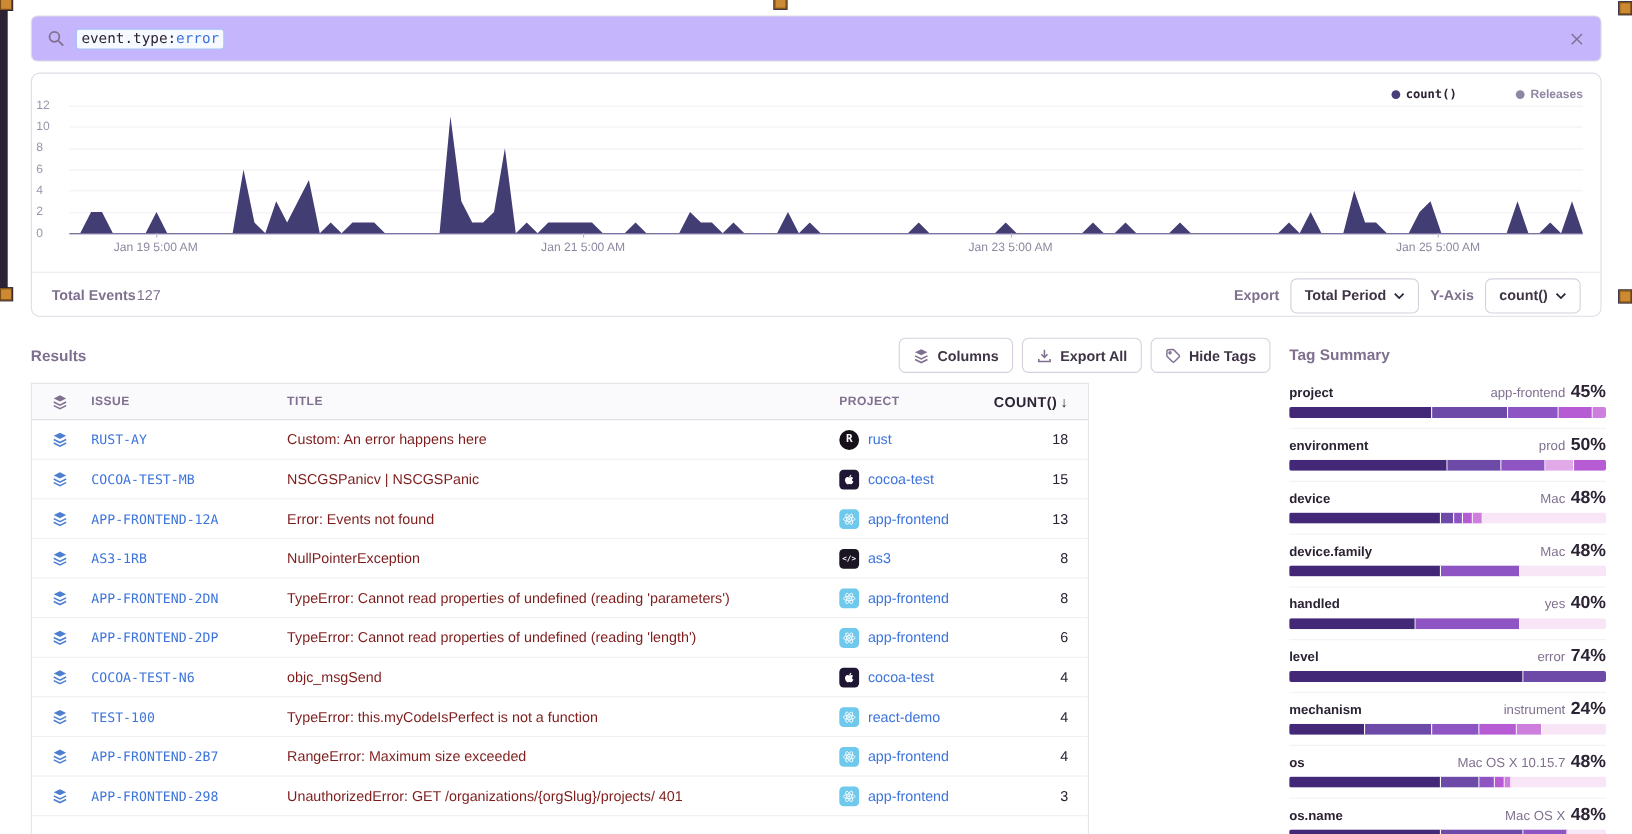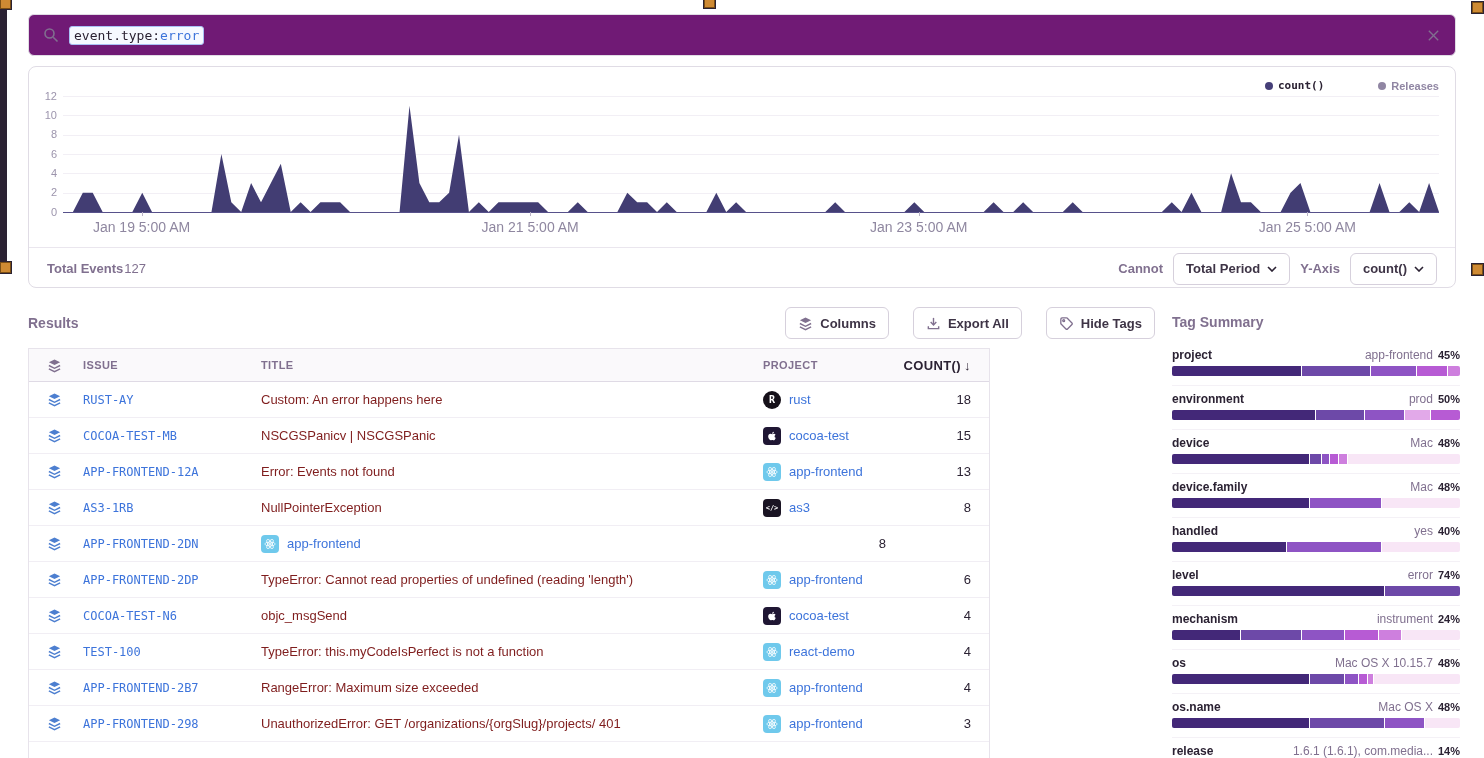--- a/index.html
+++ b/index.html
@@ -7,58 +7,58 @@
               font-family:"Liberation Sans", sans-serif; color:#2B2233; }
   .mono { font-family:"DejaVu Sans Mono", monospace; }
 
   
   .left-strip { position:absolute; left:0; top:4px; width:7px; height:266px; background:#2B2233; }
   .crop-handle { position:absolute; width:11px; height:11px; background:#CE8A33;
                  border:1px solid #7A4E14; box-shadow:0 0 0 1px #2B2233; }
 
   
   .search-bar { position:absolute; left:28px; top:14px; width:1428px; height:42px;
-    border:1px solid #E0DCE5; border-radius:6px; background:#701a75;
+    border:1px solid #E0DCE5; border-radius:6px; background:#c4b5fd;
     display:flex; align-items:center; padding:0 14px; gap:10px; }
   .search-token { display:inline-flex; border:1px solid #A9C2F5; background:#F6F9FF;
     border-radius:3px; padding:1px 4px; font-size:13px; }
   .search-token .tok-key { color:#2B2233; }
   .search-token .tok-val { color:#3D74DB; }
   .search-close { margin-left:auto; cursor:pointer; display:flex; }
 
   
   .chart-panel { position:absolute; left:28px; top:66px; width:1428px; height:222px;
     border:1px solid #E0DCE5; border-radius:8px; background:#fff; }
   .legend { position:absolute; top:12px; right:16px; display:flex; gap:12px; align-items:center; }
   .legend-item { display:flex; align-items:center; gap:5px; font-size:11px; font-weight:bold; }
   .legend-dot { width:8px; height:8px; border-radius:50%; }
   .legend-item.muted { color:#9086A3;margin-left:42px; }
   .plot-wrap { position:absolute; left:34px; right:16px; top:29px; height:116px; }
   .gridline { position:absolute; left:0; right:0; height:1px; background:#F2EFF5; }
   .baseline { position:absolute; left:0; right:0; bottom:-1px; height:1px; background:#57518B; }
   .plot-svg { position:absolute; inset:0; width:100%; height:100%; }
-  .y-label { position:absolute; width:24px; text-align:right; font-size:11px; color:#9C94AC; }
-  .x-label { position:absolute; transform:translateX(-50%); font-size:14px; color:#8F87A0; white-space:nowrap; }
+  .y-label { position:absolute; width:24px; font-size:11px; color:#9C94AC; }
+  .x-label { position:absolute; transform:translateX(-50%); font-size:11px; color:#8F87A0; white-space:nowrap; }
   .x-tick { position:absolute; width:1px; height:4px; background:#B9B2C6; }
   .chart-divider { position:absolute; left:0; right:0; top:180px; height:1px; background:#EAE6EE; }
   .chart-footer { position:absolute; left:0; right:0; top:181px; height:41px;
     display:flex; align-items:center; padding:0 18px; }
   .total-events { display:flex; gap:1px; align-items:baseline; font-size:13px; color:#80708F; }
   .total-events .lbl { font-weight:bold; }
   .footer-controls { margin-left:auto; display:flex; align-items:center; gap:10px; }
   .ctrl-label { font-size:13px; font-weight:bold; color:#80708F; }
   .btn { display:inline-flex; align-items:center; gap:7px; background:#fff;
     border:1px solid #D6D0DC; border-radius:6px; padding:0 12px; height:32px;
     font-size:13px; font-weight:bold; color:#3E3446; cursor:pointer; white-space:nowrap; }
 
   
   .results-bar { position:absolute; left:28px; top:306px; width:1127px; height:34px;
     display:flex; align-items:center; }
   .section-title { font-size:14px; font-weight:bold; color:#80708F; }
-  .results-actions { margin-left:auto; display:flex; gap:24px; }
+  .results-actions { margin-left:auto; display:flex; gap:8px; }
   .btn .btn-icon { display:flex; color:#80708F; }
 
   
   .table { position:absolute; left:28px; top:348px; width:962px; height:410px;
     border:1px solid #E7E3EB; border-bottom:none; background:#fff; overflow:hidden; }
   .t-row { display:grid; grid-template-columns:50px 178px 1fr 145px 85px; align-items:center; }
   .t-head { height:33px; background:#FAF9FB; border-bottom:1px solid #DFDAE5;
     font-size:11px; font-weight:bold; color:#80708F; letter-spacing:.4px; }
   .t-head .cell, .t-body .cell { padding:0 4px; }
   .t-body .t-row { height:36px; border-bottom:1px solid #F1EEF4; font-size:13px; }
@@ -83,21 +83,21 @@
 
   
   .tag-summary { position:absolute; left:1172px; top:314px; width:288px; }
   .tag-summary .section-title { margin-bottom:12px; }
   .tag-block { padding-top:6px; margin-bottom:9px; border-top:1px solid #F4F1F6; }
   .tag-block:first-of-type { border-top:none; }
   .tag-head { display:flex; align-items:baseline; margin-bottom:4px; }
   .tag-name { font-size:12px; font-weight:bold; color:#2B2233; }
   .tag-val { margin-left:auto; font-size:12px; color:#80708F; white-space:nowrap;
     overflow:hidden; text-overflow:ellipsis; max-width:200px; }
-  .tag-pct { font-size:11px; font-weight:bold; color:#2B2233; margin-left:5px; }
+  .tag-pct { font-size:16px; font-weight:bold; color:#2B2233; margin-left:5px; }
   .tag-bar { display:flex; height:10px; border-radius:2px; overflow:hidden; cursor:pointer; }
   .tag-seg { height:100%; border-right:1px solid #fff; }
   .tag-seg:last-child { border-right:none; }
 </style>
 </head>
 <body>
 
 <div class="left-strip"></div>
 <div class="crop-handle" style="left:0;top:-2px"></div>
 <div class="crop-handle" style="left:0;top:262px"></div>
@@ -166,21 +166,21 @@
       <div class="x-label" style="left: 1278.33px; top: 152px;">Jan 25 5:00 AM</div>
       <div class="x-tick" style="left: 1278.33px; top: 145px;"></div>
     </div>
   <div class="chart-divider"></div>
   <div class="chart-footer">
     <div class="total-events">
       <span class="lbl">Total Events</span>
       <span>127</span>
     </div>
     <div class="footer-controls">
-      <span class="ctrl-label">Cannot</span>
+      <span class="ctrl-label">Export</span>
       <button class="btn">
         <span>Total Period</span>
         <svg width="10" height="6" viewBox="0 0 10 6" fill="none" stroke="#2B2233" stroke-width="1.6">
             <polyline points="1,1 5,5 9,1"></polyline>
           </svg>
       </button>
       <span class="ctrl-label">Y-Axis</span>
       <button class="btn">
         <span>count()</span>
         <svg width="10" height="6" viewBox="0 0 10 6" fill="none" stroke="#2B2233" stroke-width="1.6">
@@ -332,20 +332,21 @@
         <div class="cell c-icon">
           <span class="stack-icon">
             <svg width="15" height="15" viewBox="0 0 16 16">
               <path d="M8 1.5 14 4.5 8 7.5 2 4.5Z" fill="currentColor"></path>
               <path d="M2 8 8 11 14 8" fill="none" stroke="currentColor" stroke-width="1.5"></path>
               <path d="M2 11.5 8 14.5 14 11.5" fill="none" stroke="currentColor" stroke-width="1.5"></path>
             </svg>
           </span>
         </div>
         <div class="cell"><span class="issue-link">APP-FRONTEND-2DN</span></div>
+        <div class="cell title-cell">TypeError: Cannot read properties of undefined (reading 'parameters')</div>
         <div class="cell proj-cell">
           <span class="proj-badge badge-react">
             <svg width="14" height="14" viewBox="0 0 24 24">
               <g stroke="#fff" stroke-width="1.3" fill="none">
                 <ellipse cx="12" cy="12" rx="9" ry="3.4"></ellipse>
                 <ellipse cx="12" cy="12" rx="9" ry="3.4" transform="rotate(60 12 12)"></ellipse>
                 <ellipse cx="12" cy="12" rx="9" ry="3.4" transform="rotate(120 12 12)"></ellipse>
               </g>
               <circle cx="12" cy="12" r="1.7" fill="#fff"></circle>
             </svg>

